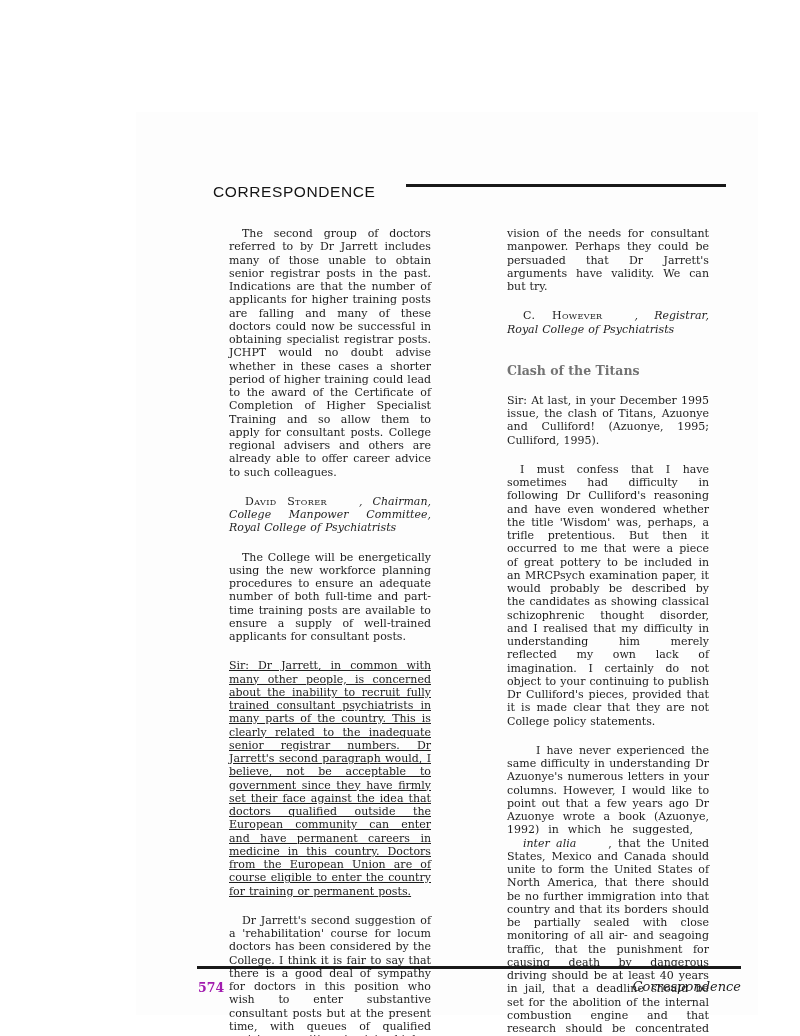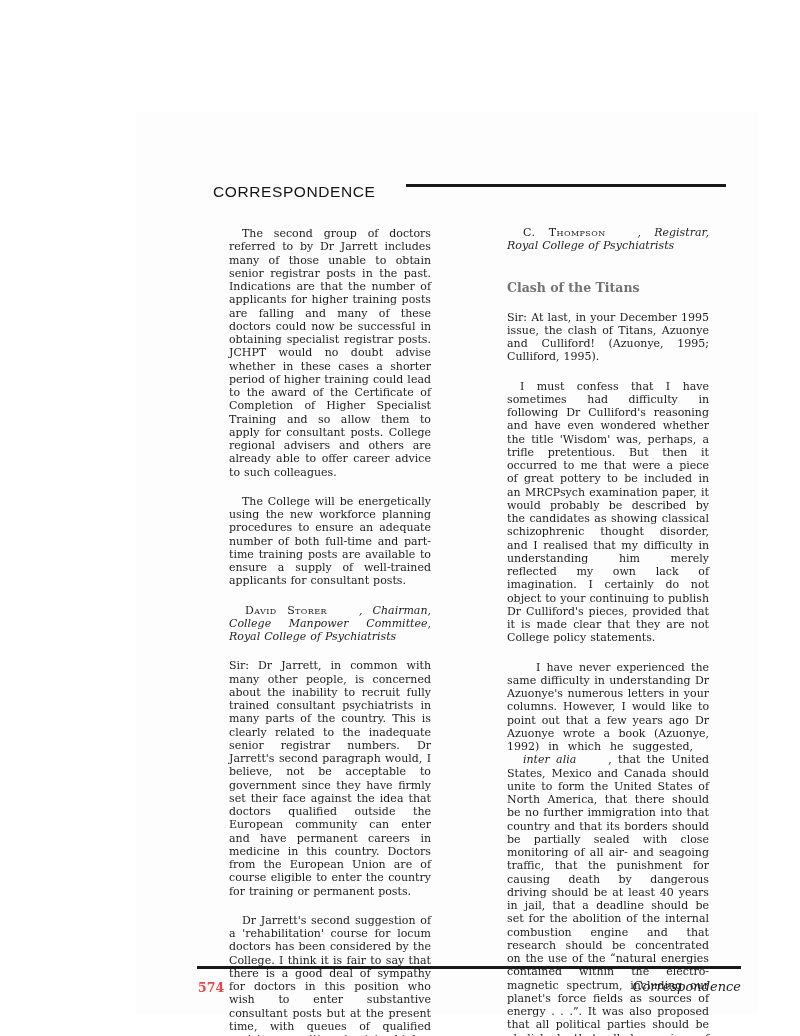--- a/index.html
+++ b/index.html
@@ -61,41 +61,41 @@
   .indent { text-indent: 13px; }
   .signature {
     margin-top: 15px;
     text-align: justify;
   }
   .sig-name {
     font-variant: small-caps;
     letter-spacing: 0.4px;
   }
   .sig-role { font-style: italic; }
-  .letter-start { margin-top: 15px; }
+  .letter-start { margin-top: 15px; text-decoration: underline; }
   .section-heading {
     font-size: 12.5px;
     font-weight: bold;
     margin-top: 27px;
     margin-bottom: 7px;
     color: #737373;
   }
   .latin { font-style: italic; }
   .footer-rule {
     position: absolute;
     left: 133px; top: 902px;
     width: 544px; height: 2.6px;
     background: #191919;
   }
   .page-number {
     position: absolute;
     left: 134px; top: 916px;
     font-size: 12.5px;
     font-weight: bold;
-    color: #ef4444;
+    color: #a21caf;
   }
   .running-title {
     position: absolute;
     top: 915px;
     left: 133px;
     width: 544px;
     text-align: right;
     font-size: 13px;
     font-style: italic;
     color: #1c1c1c;
@@ -110,28 +110,29 @@
 
   <div class="masthead">
     <span class="masthead-title">CORRESPONDENCE</span>
     <span class="masthead-rule"></span>
   </div>
 
   <div class="columns">
 
     <div class="col">
       <p class="body-text indent">The second group of doctors referred to by Dr Jarrett includes many of those unable to obtain senior registrar posts in the past. Indications are that the number of applicants for higher training posts are falling and many of these doctors could now be successful in obtaining specialist registrar posts. JCHPT would no doubt advise whether in these cases a shorter period of higher training could lead to the award of the Certificate of Completion of Higher Specialist Training and so allow them to apply for consultant posts. College regional advisers and others are already able to offer career advice to such colleagues.</p>
+      <p class="body-text signature"><span class="sig-name">David Storer</span><span class="sig-role">, Chairman, College Manpower Committee, Royal College of Psychiatrists</span></p>
       <p class="body-text indent">The College will be energetically using the new workforce planning procedures to ensure an adequate number of both full-time and part-time training posts are available to ensure a supply of well-trained applicants for consultant posts.</p>
-      <p class="body-text signature"><span class="sig-name">David Storer</span><span class="sig-role">, Chairman, College Manpower Committee, Royal College of Psychiatrists</span></p>
       <p class="body-text letter-start">Sir: Dr Jarrett, in common with many other people, is concerned about the inability to recruit fully trained consultant psychiatrists in many parts of the country. This is clearly related to the inadequate senior registrar numbers. Dr Jarrett's second paragraph would, I believe, not be acceptable to government since they have firmly set their face against the idea that doctors qualified outside the European community can enter and have permanent careers in medicine in this country. Doctors from the European Union are of course eligible to enter the country for training or permanent posts.</p>
       <p class="body-text indent">Dr Jarrett's second suggestion of a 'rehabilitation' course for locum doctors has been considered by the College. I think it is fair to say that there is a good deal of sympathy for doctors in this position who wish to enter substantive consultant posts but at the present time, with queues of qualified registrars waiting to join higher psychiatric training, it would require a separate 'stream' of higher psychiatric training so that such doctors did not have to compete with others straight off MRCPsych training schemes. The Department of Health appear to see this as a way of circumventing manpower planning. However, even they are now beginning to see the extreme damage which is being caused to the service by their previously inadequate</p>
     </div>
 
     <div class="col">
-      <p class="body-text signature"><span class="sig-name">C. Thompson</span><span class="sig-role">, Registrar, Royal College of Psychiatrists</span></p>
+      <p class="body-text">vision of the needs for consultant manpower. Perhaps they could be persuaded that Dr Jarrett's arguments have validity. We can but try.</p>
+      <p class="body-text signature"><span class="sig-name">C. However</span><span class="sig-role">, Registrar, Royal College of Psychiatrists</span></p>
       <h2 class="section-heading">Clash of the Titans</h2>
       <p class="body-text">Sir: At last, in your December 1995 issue, the clash of Titans, Azuonye and Culliford! (Azuonye, 1995; Culliford, 1995).</p>
       <p class="body-text indent">I must confess that I have sometimes had difficulty in following Dr Culliford's reasoning and have even wondered whether the title 'Wisdom' was, perhaps, a trifle pretentious. But then it occurred to me that were a piece of great pottery to be included in an MRCPsych examination paper, it would probably be described by the candidates as showing classical schizophrenic thought disorder, and I realised that my difficulty in understanding him merely reflected my own lack of imagination. I certainly do not object to your continuing to publish Dr Culliford's pieces, provided that it is made clear that they are not College policy statements.</p>
       <p class="body-text indent"><span>I have never experienced the same difficulty in understanding Dr Azuonye's numerous letters in your columns. However, I would like to point out that a few years ago Dr Azuonye wrote a book (Azuonye, 1992) in which he suggested, </span><span class="latin">inter alia</span><span>, that the United States, Mexico and Canada should unite to form the United States of North America, that there should be no further immigration into that country and that its borders should be partially sealed with close monitoring of all air- and seagoing traffic, that the punishment for causing death by dangerous driving should be at least 40 years in jail, that a deadline should be set for the abolition of the internal combustion engine and that research should be concentrated on the use of the “natural energies contained within the electro-magnetic spectrum, including our planet's force fields as sources of energy . . .”. It was also proposed that all political parties should be abolished, that all borrowing of money, both governmental and individual, be forbidden, and that professional sport be terminated.</span></p>
     </div>
 
   </div>
 
   <div class="footer-rule"></div>
   <div class="page-number">574</div>

